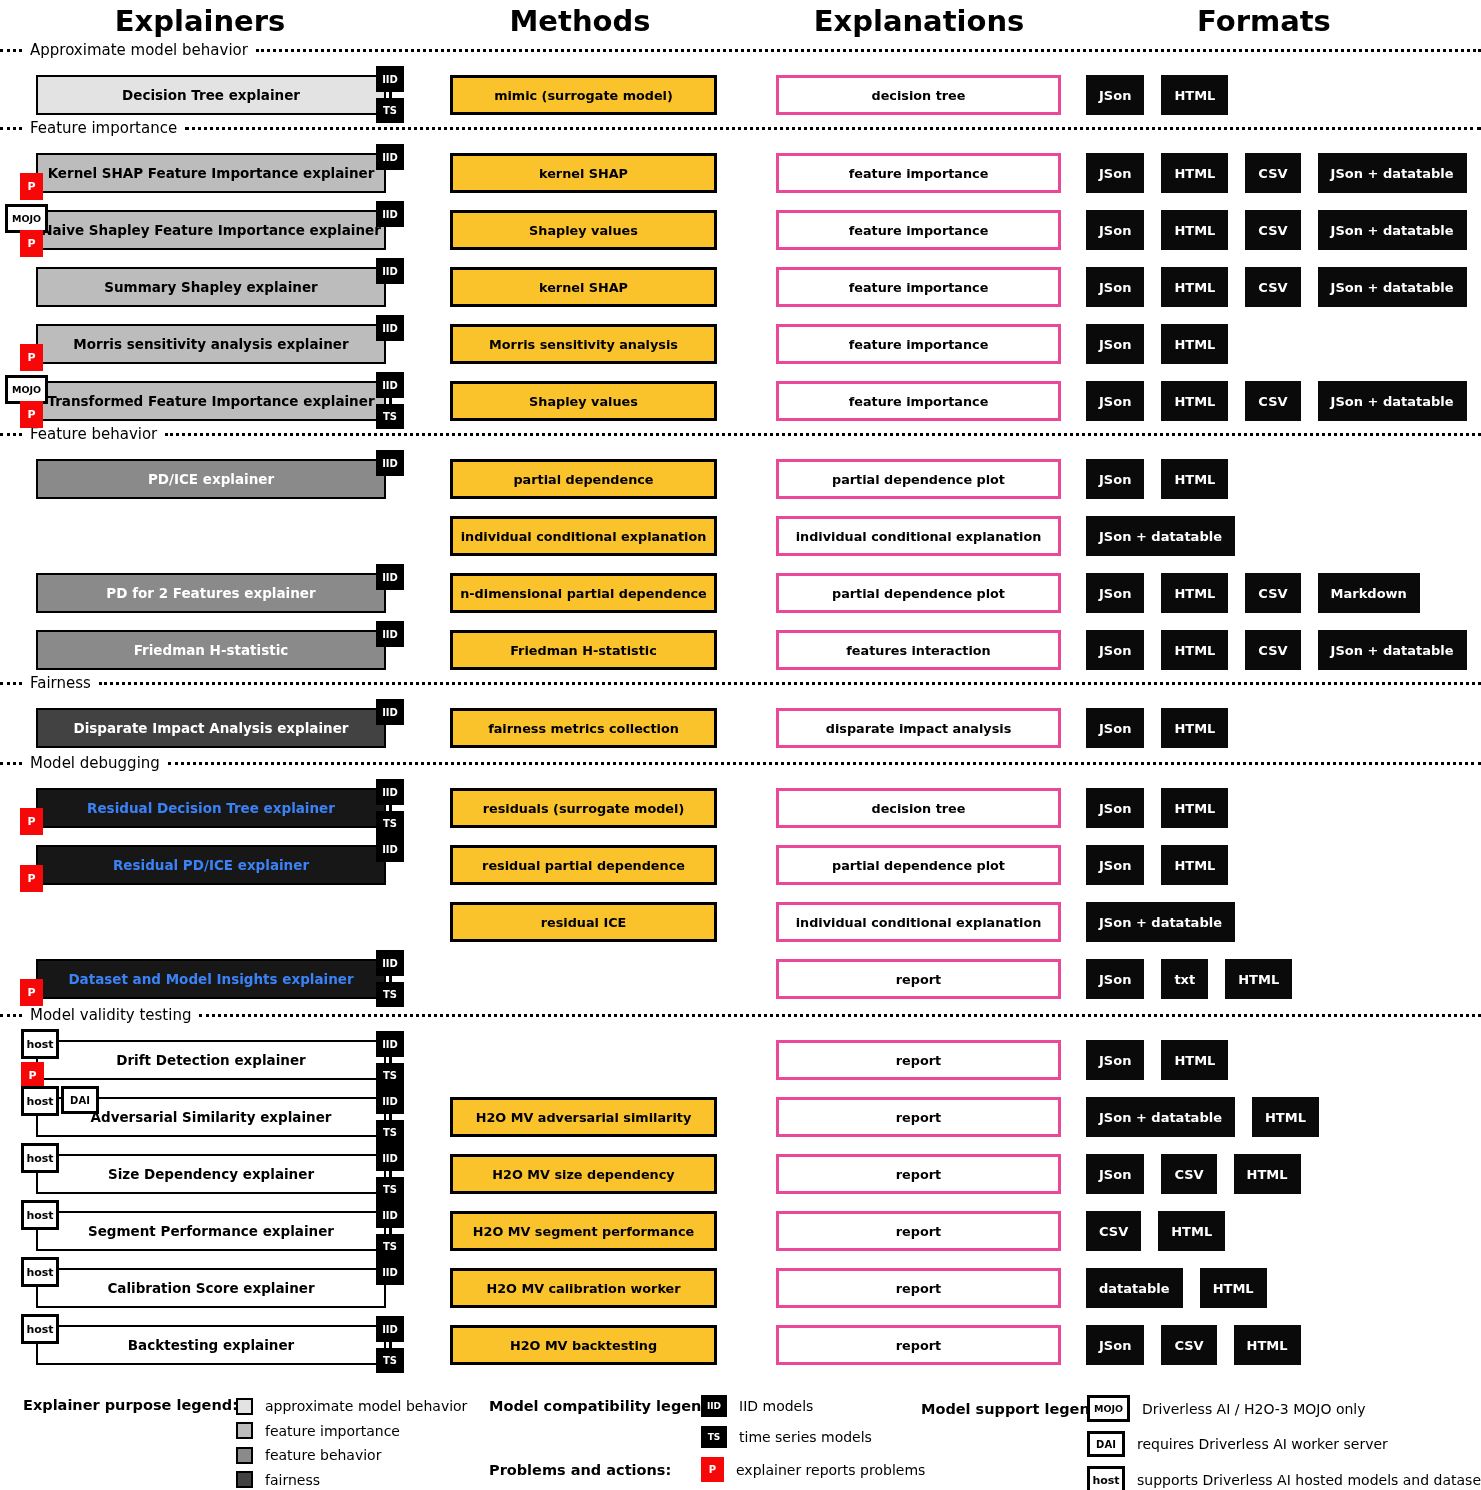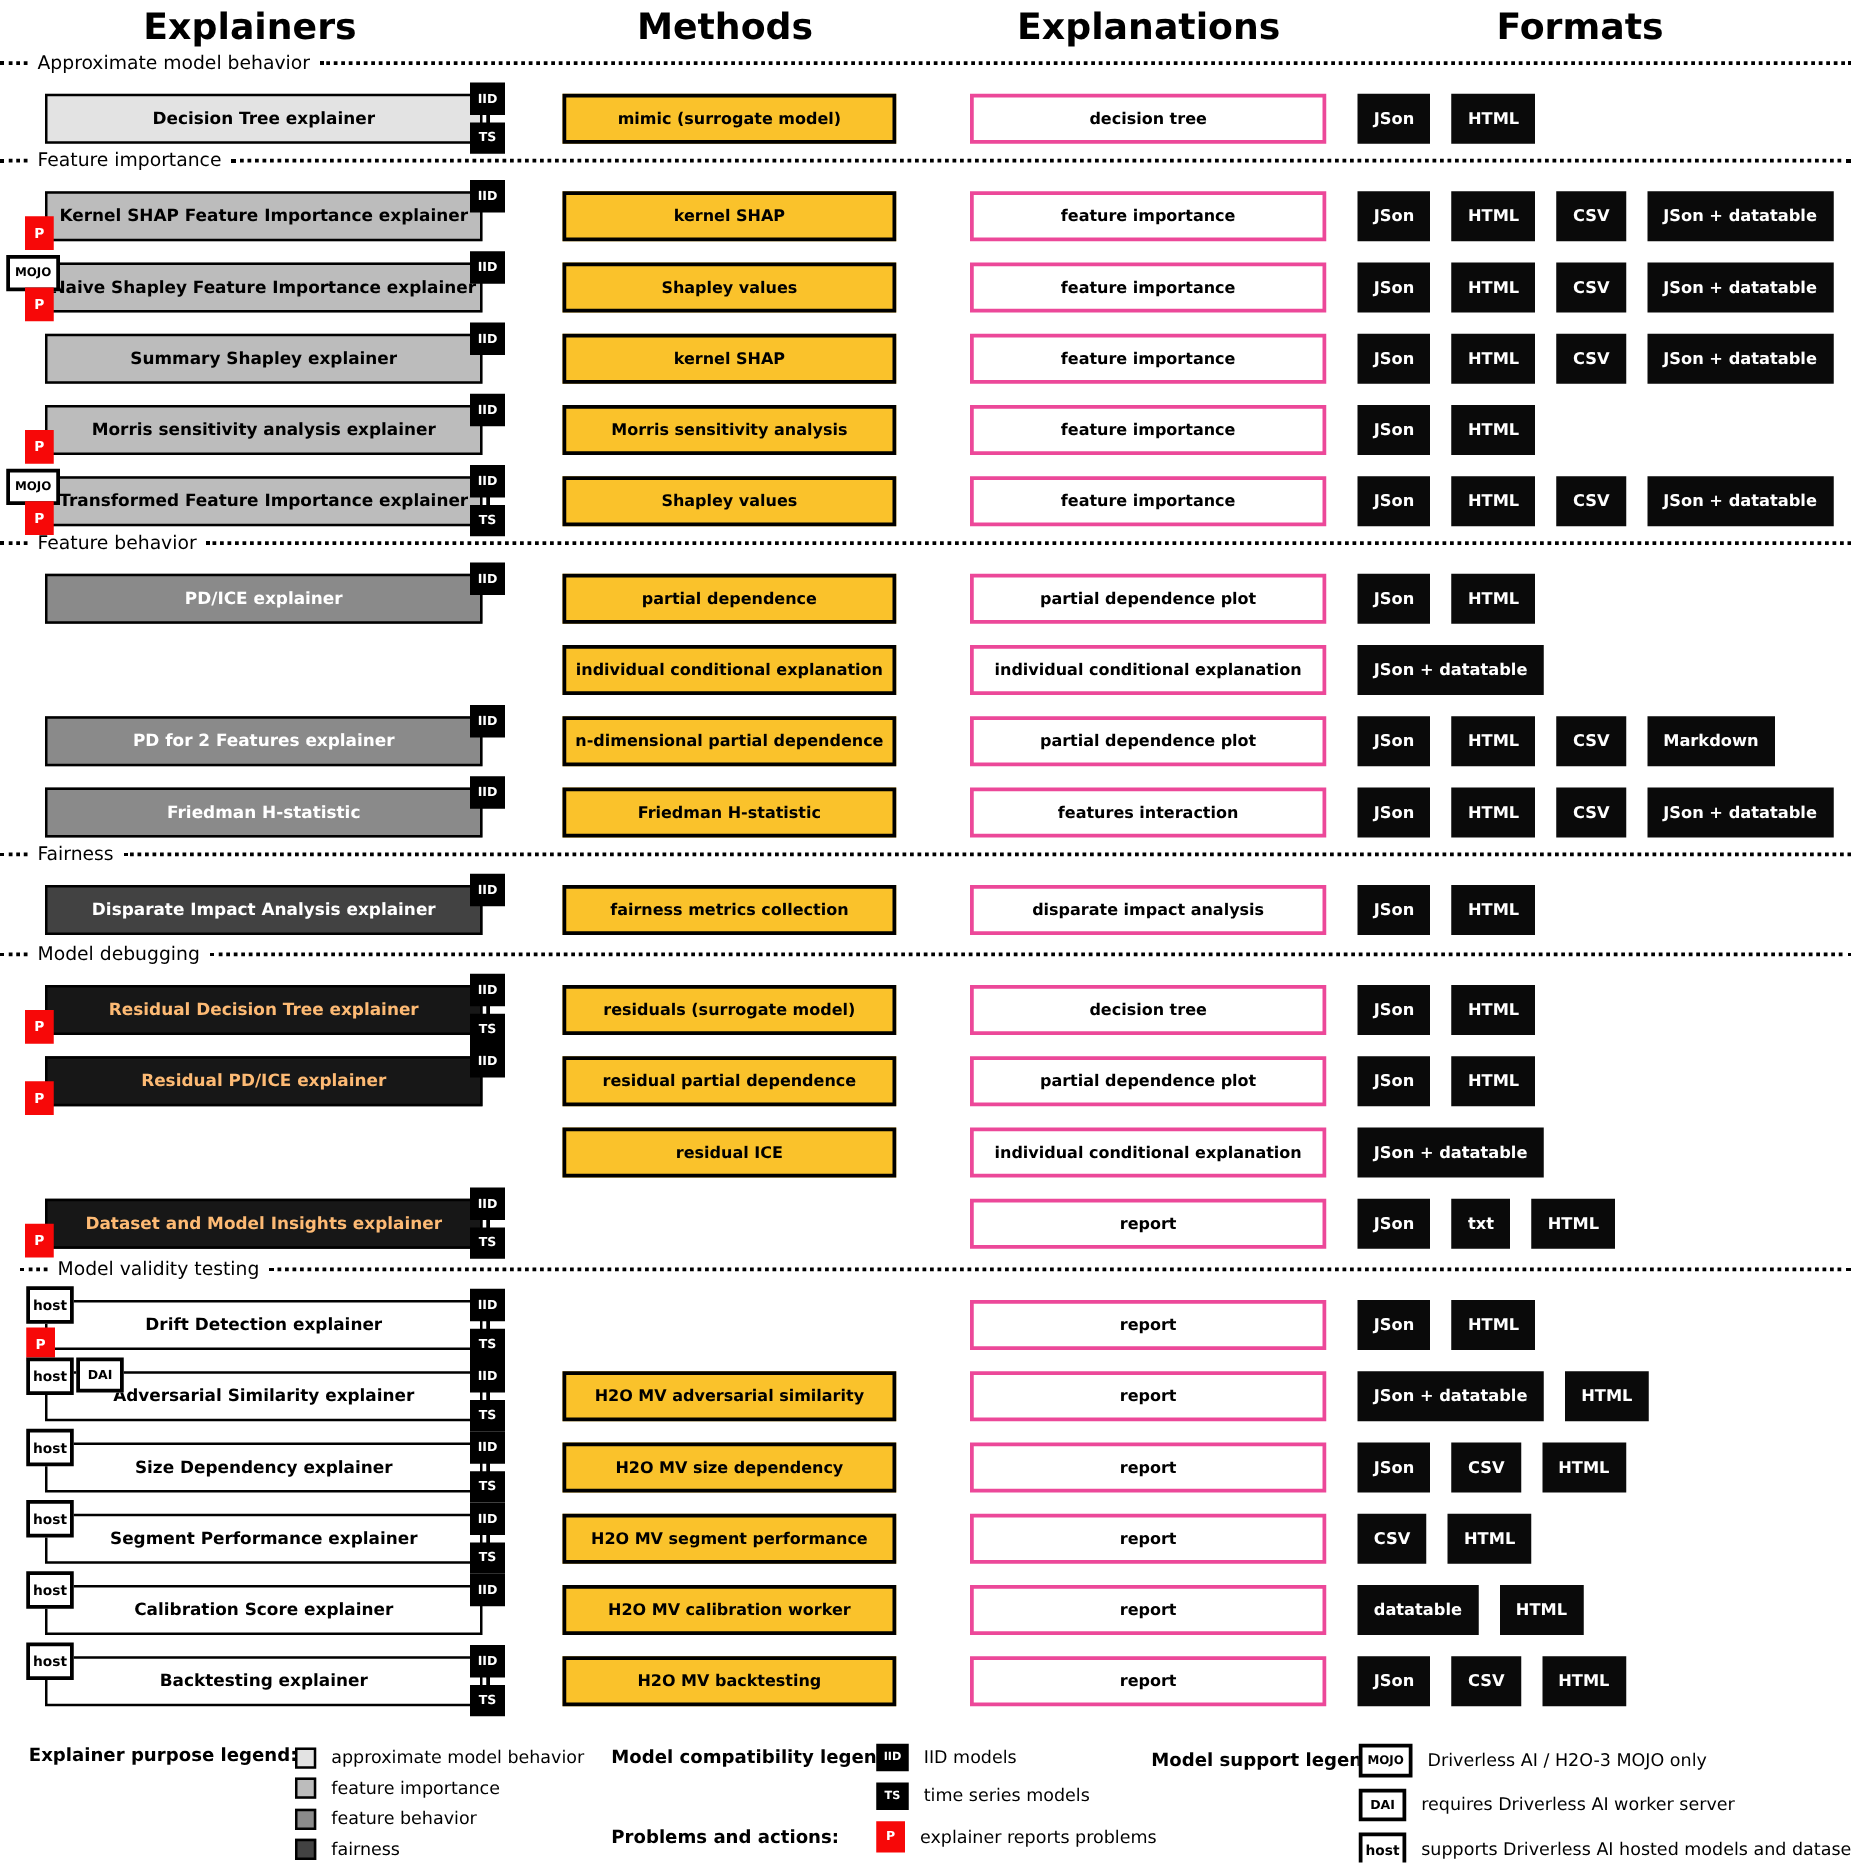--- a/index.html
+++ b/index.html
@@ -12,42 +12,42 @@
   
   .col-headers { display:grid; grid-template-columns: 400px 360px 318px 372px; height:42px; align-items:center; }
   .col-headers .col-h { text-align:center; font-size:29px; font-weight:bold; }
 
   
   .section-title { display:flex; align-items:center; height:16px; font-size:15px; margin-top:5px; }
   .section-title::before { content:""; width:22px; border-top:3px dotted #000; margin-right:8px; }
   .section-title::after  { content:""; flex:1;    border-top:3px dotted #000; margin-left:8px; }
   .sec0 .section-title { margin-top:0; }
   .sec4 .section-title { margin-top:7px; }
-  .sec5 .section-title { margin-top:8px;margin-left:16px; }
+  .sec5 .section-title { margin-top:8px; }
 
   
   .row { position:relative; height:40px; margin-top:17px; }
   .sec0 .row:first-of-type { margin-top:10px; }
   .sec1 .row:first-of-type { margin-top:11px; }
   .sec2 .row:first-of-type { margin-top:6px; }
   .sec3 .row:first-of-type { margin-top:3px; }
   .sec4 .row:first-of-type { margin-top:10px; }
   .sec5 .row:first-of-type { margin-top:13px; }
 
   .ex { position:absolute; left:36px; top:0; width:350px; height:40px; }
   .ebox {
     width:100%; height:100%; border:2.5px solid #000;
     display:flex; align-items:center; justify-content:center;
     font-weight:bold; font-size:13.5px; white-space:nowrap;
   }
   .s-approx .ebox { background:#e3e3e3; }
   .s-fi     .ebox { background:#bcbcbc; }
   .s-fb     .ebox { background:#8a8a8a; color:#fff; }
   .s-fair   .ebox { background:#424242; color:#fff; }
-  .s-md     .ebox { background:#171717; color:#fdba74; }
+  .s-md     .ebox { background:#171717; color:#3b82f6; }
   .s-mv     .ebox { background:#ffffff; }
 
   .me { position:absolute; left:450px; top:0; width:267px; height:40px; }
   .mbox {
     width:100%; height:100%; background:#fac22b; border:3px solid #000;
     display:flex; align-items:center; justify-content:center;
     font-weight:bold; font-size:12.8px; white-space:nowrap;
   }
   .xp { position:absolute; left:776px; top:0; width:285px; height:40px; }
   .xbox {

